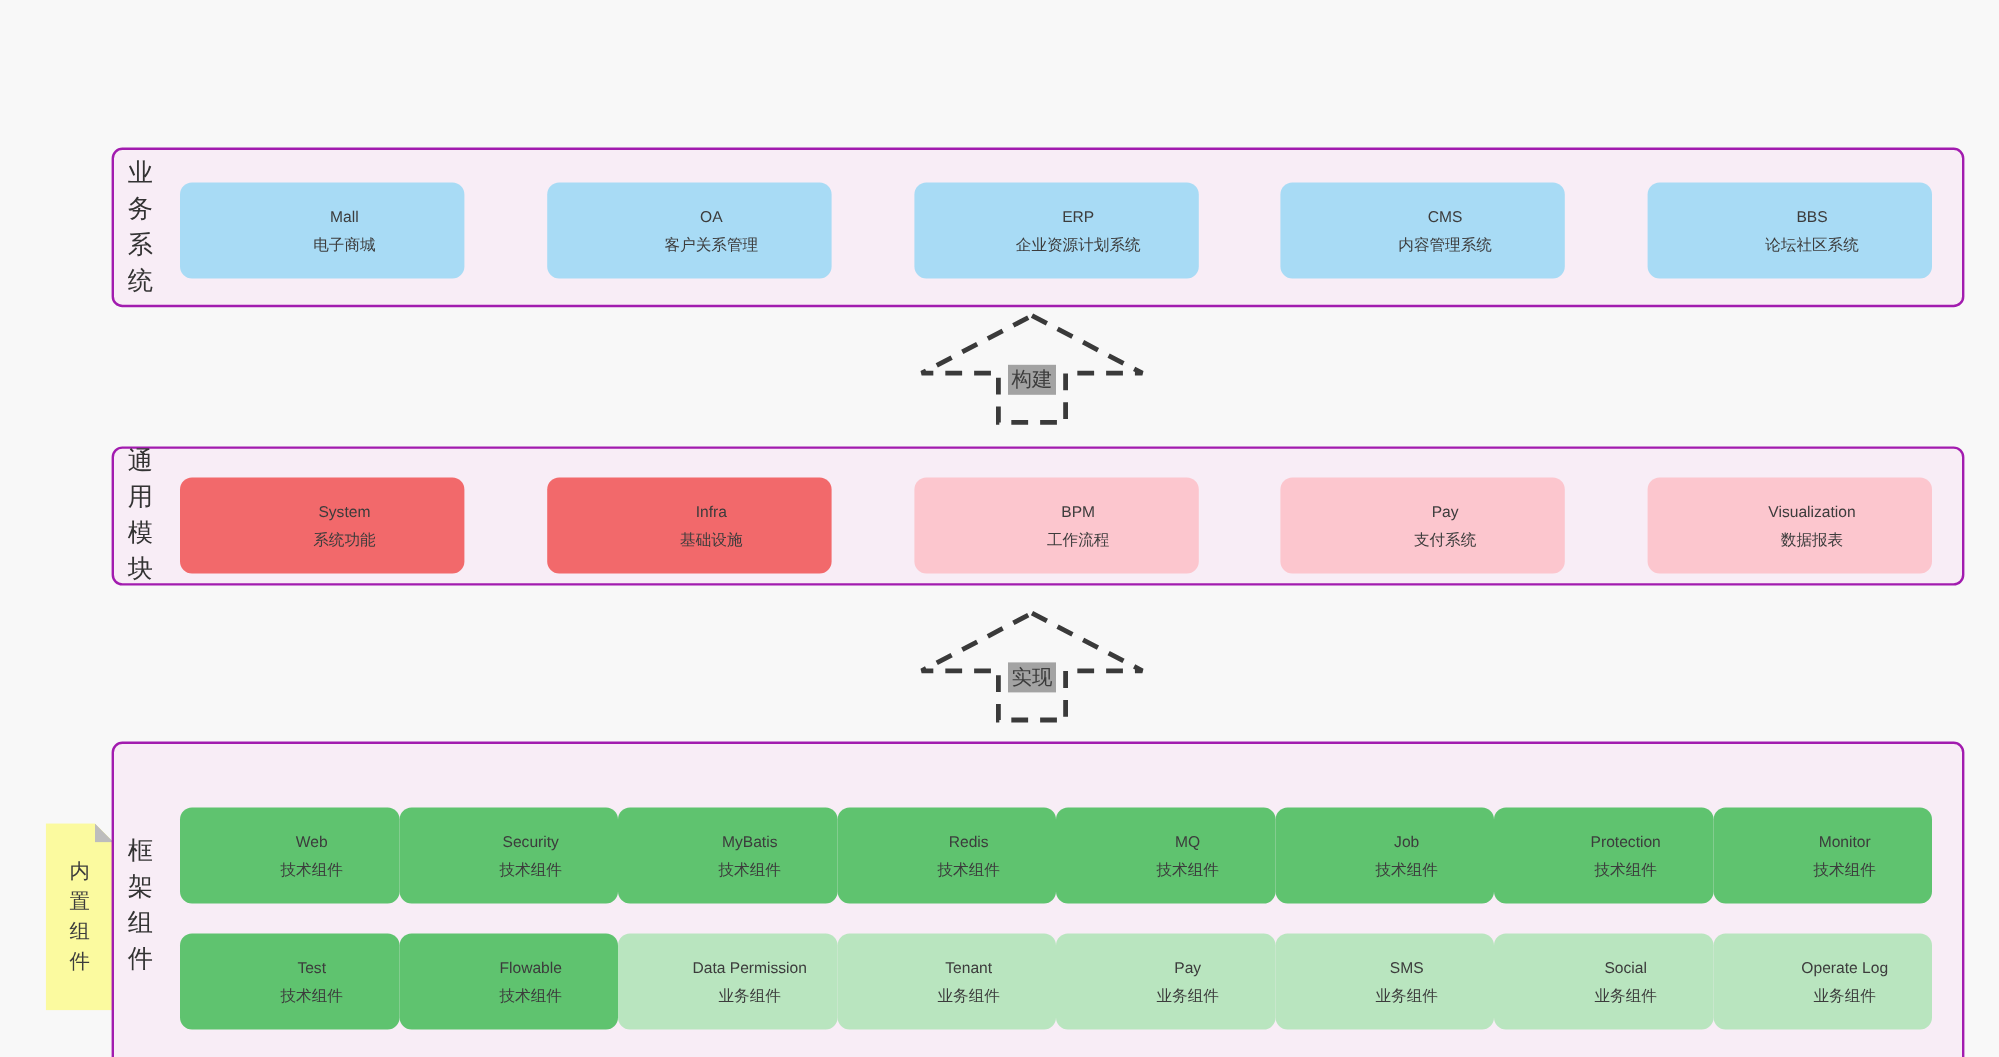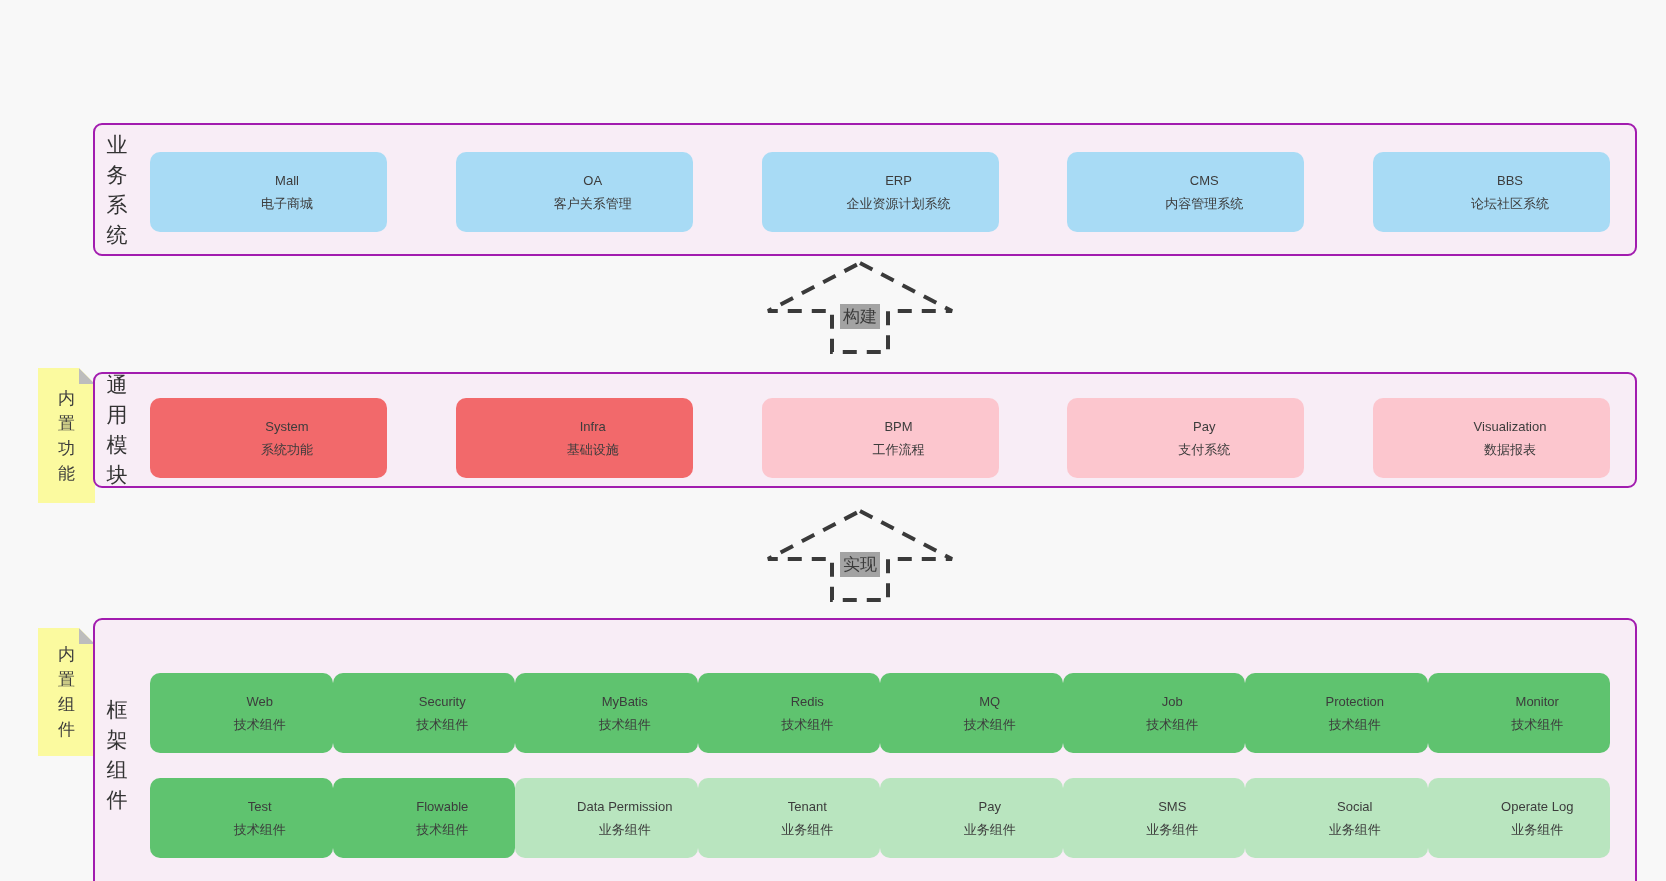--- a/index.html
+++ b/index.html
@@ -38,21 +38,21 @@
   .red{background:#f2696b;}
   .pink{background:#fcc6ce;}
   .green{background:#5fc36f;}
   .light-green{background:#b9e5bf;}
   .note{
     position:absolute;left:38px;width:57px;background:#fbfa9f;z-index:0;
     display:flex;align-items:center;justify-content:center;
     clip-path:polygon(0 0,calc(100% - 16px) 0,100% 16px,100% 100%,0 100%);
   }
   #note-modules{top:368px;height:135px;}
-  #note-framework{top:628px;height:128px;}
+  #note-framework{top:686px;height:156px;}
   .note-fold{
     position:absolute;top:0;right:0;width:16px;height:16px;background:#bdbdbd;
     clip-path:polygon(0 0,100% 100%,0 100%);
   }
   .note-text{
     width:20px;font-size:17px;line-height:25px;text-align:center;word-break:break-all;
   }
   .arrow{
     position:absolute;left:765px;width:190px;height:95px;z-index:2;
   }
@@ -62,24 +62,20 @@
   .arrow-label{
     position:absolute;left:50%;top:44px;transform:translateX(-50%);
     background:#a3a3a3;padding:1px 3px;font-size:17px;white-space:nowrap;
   }
 </style>
 </head>
 <body>
 
 <div class="canvas">
 
-  <div class="note" id="note-modules">
-    <div class="note-fold"></div>
-    <div class="note-text">内置功能</div>
-  </div>
   <div class="note" id="note-framework">
     <div class="note-fold"></div>
     <div class="note-text">内置组件</div>
   </div>
 
   <div class="band" id="band-business">
     <div class="band-label">业务系统</div>
     <div class="boxes">
       <div class="box w6 blue">
         <div class="box-title">Mall</div>

